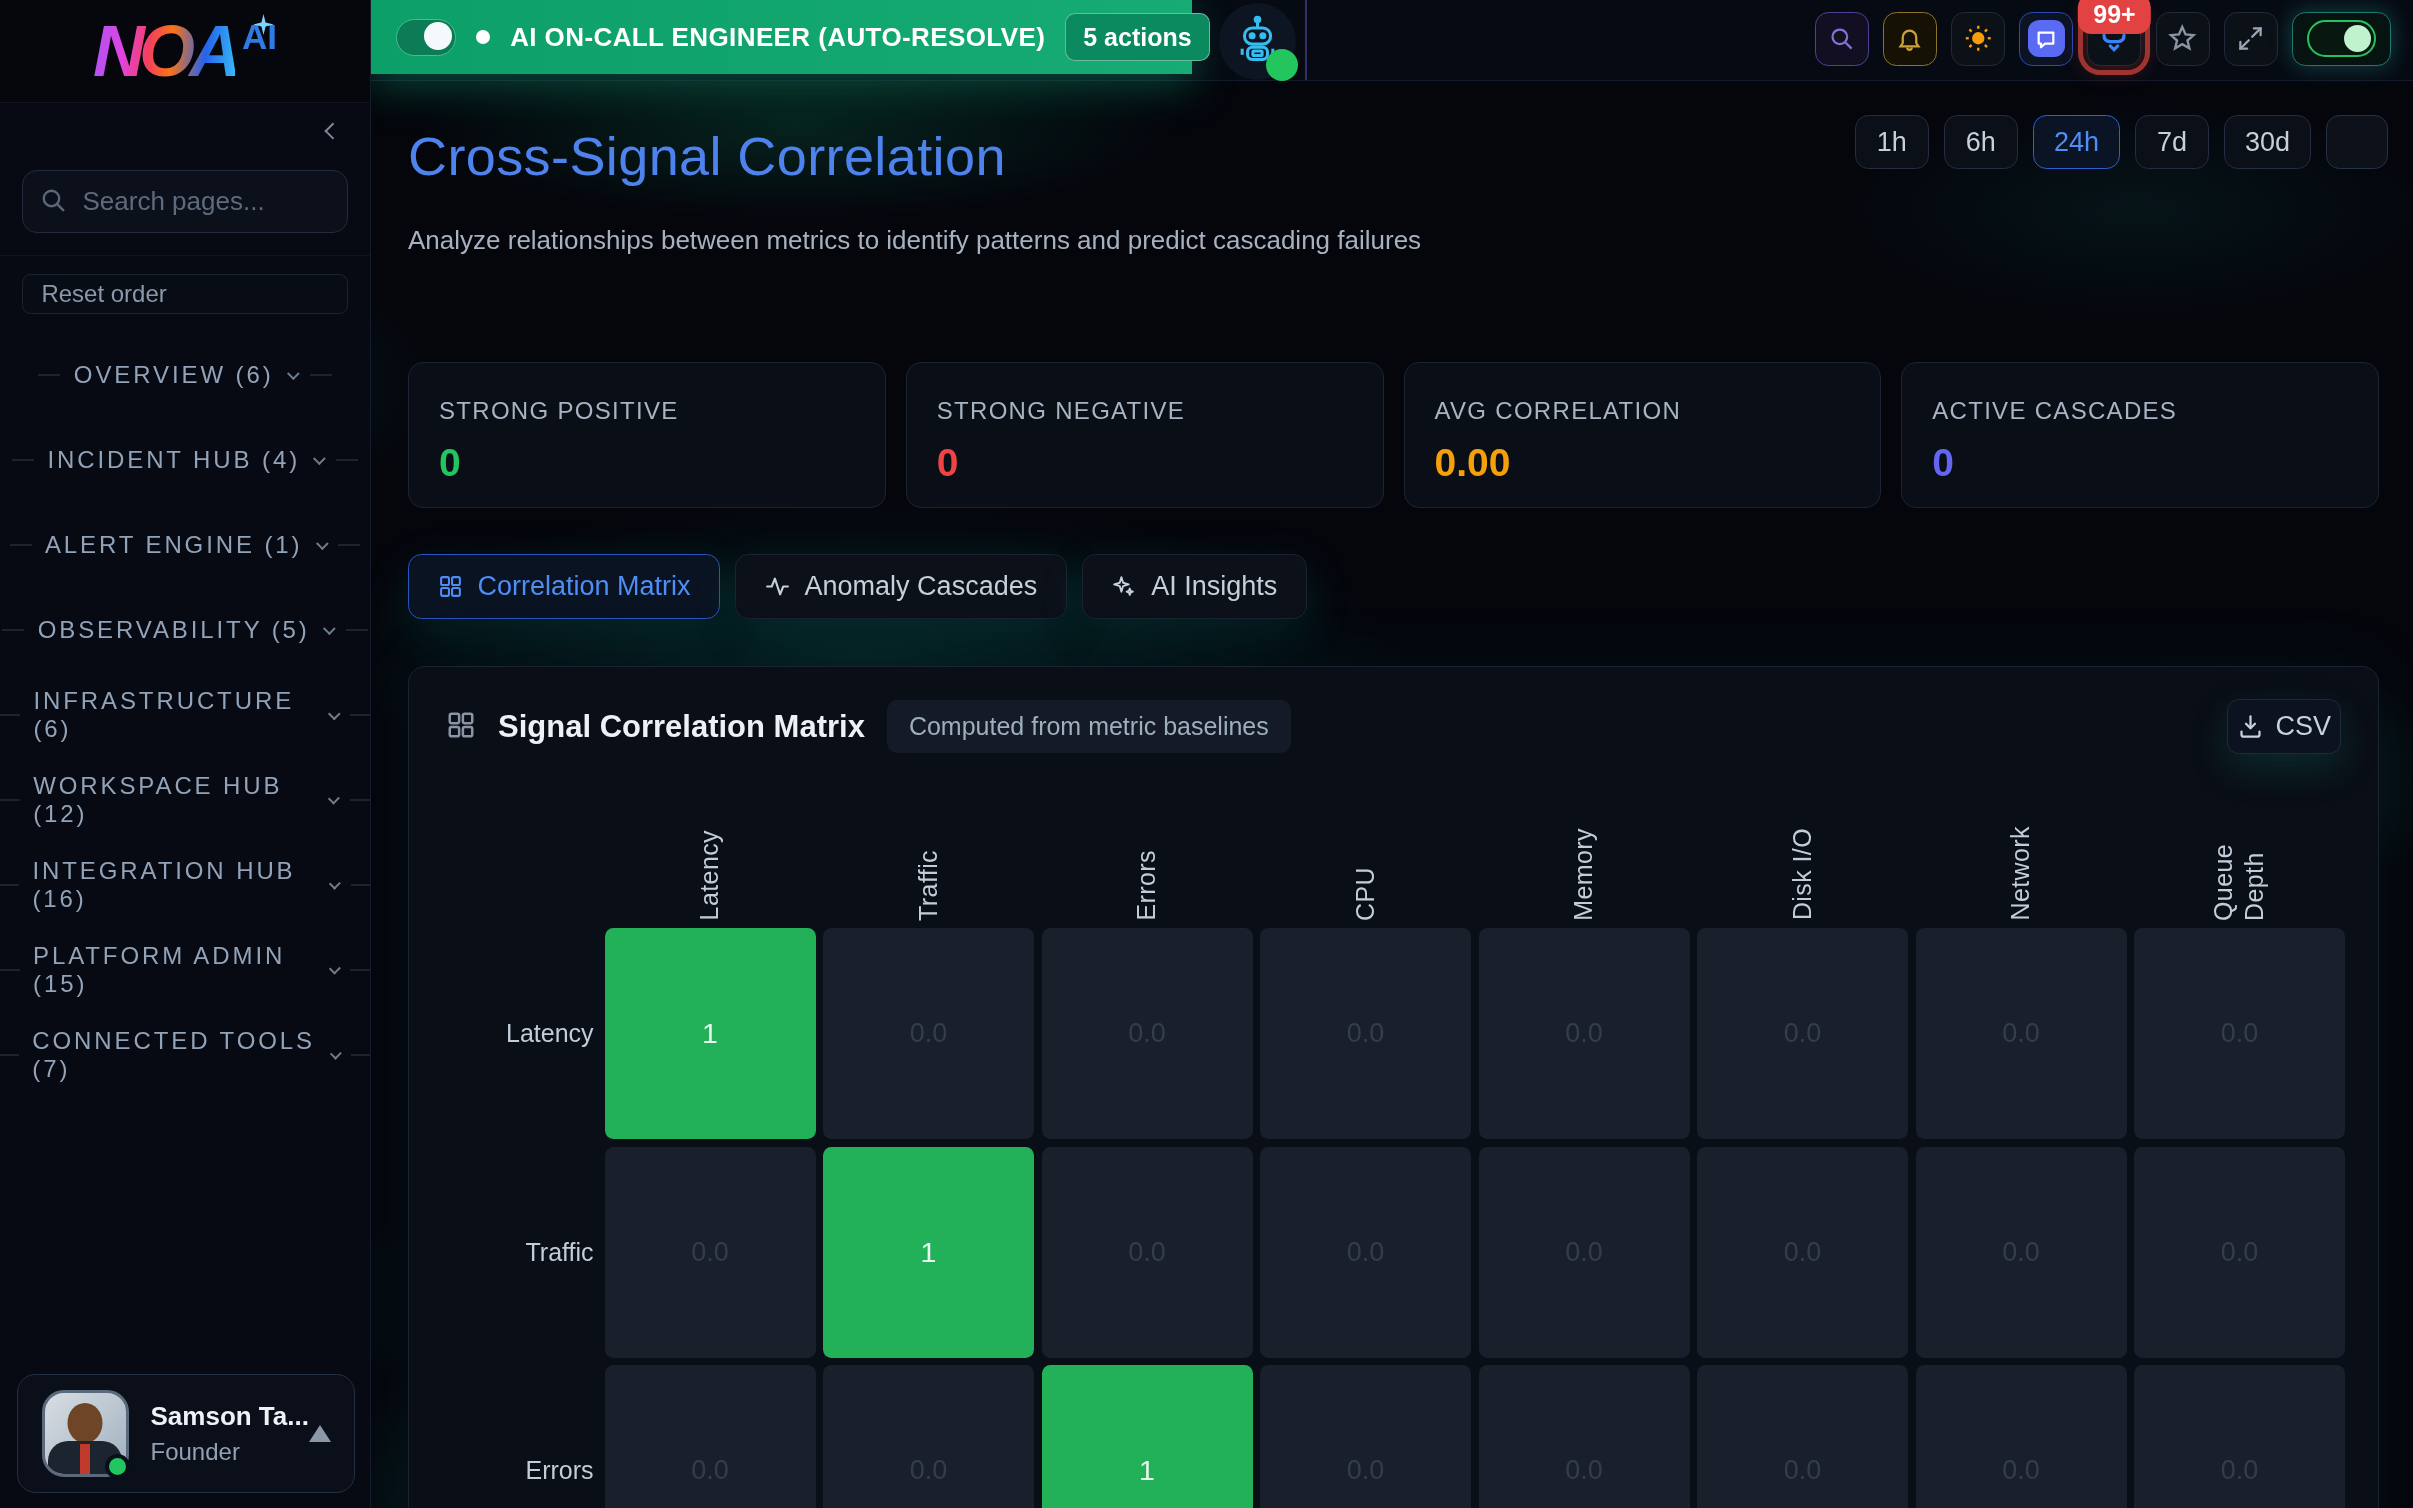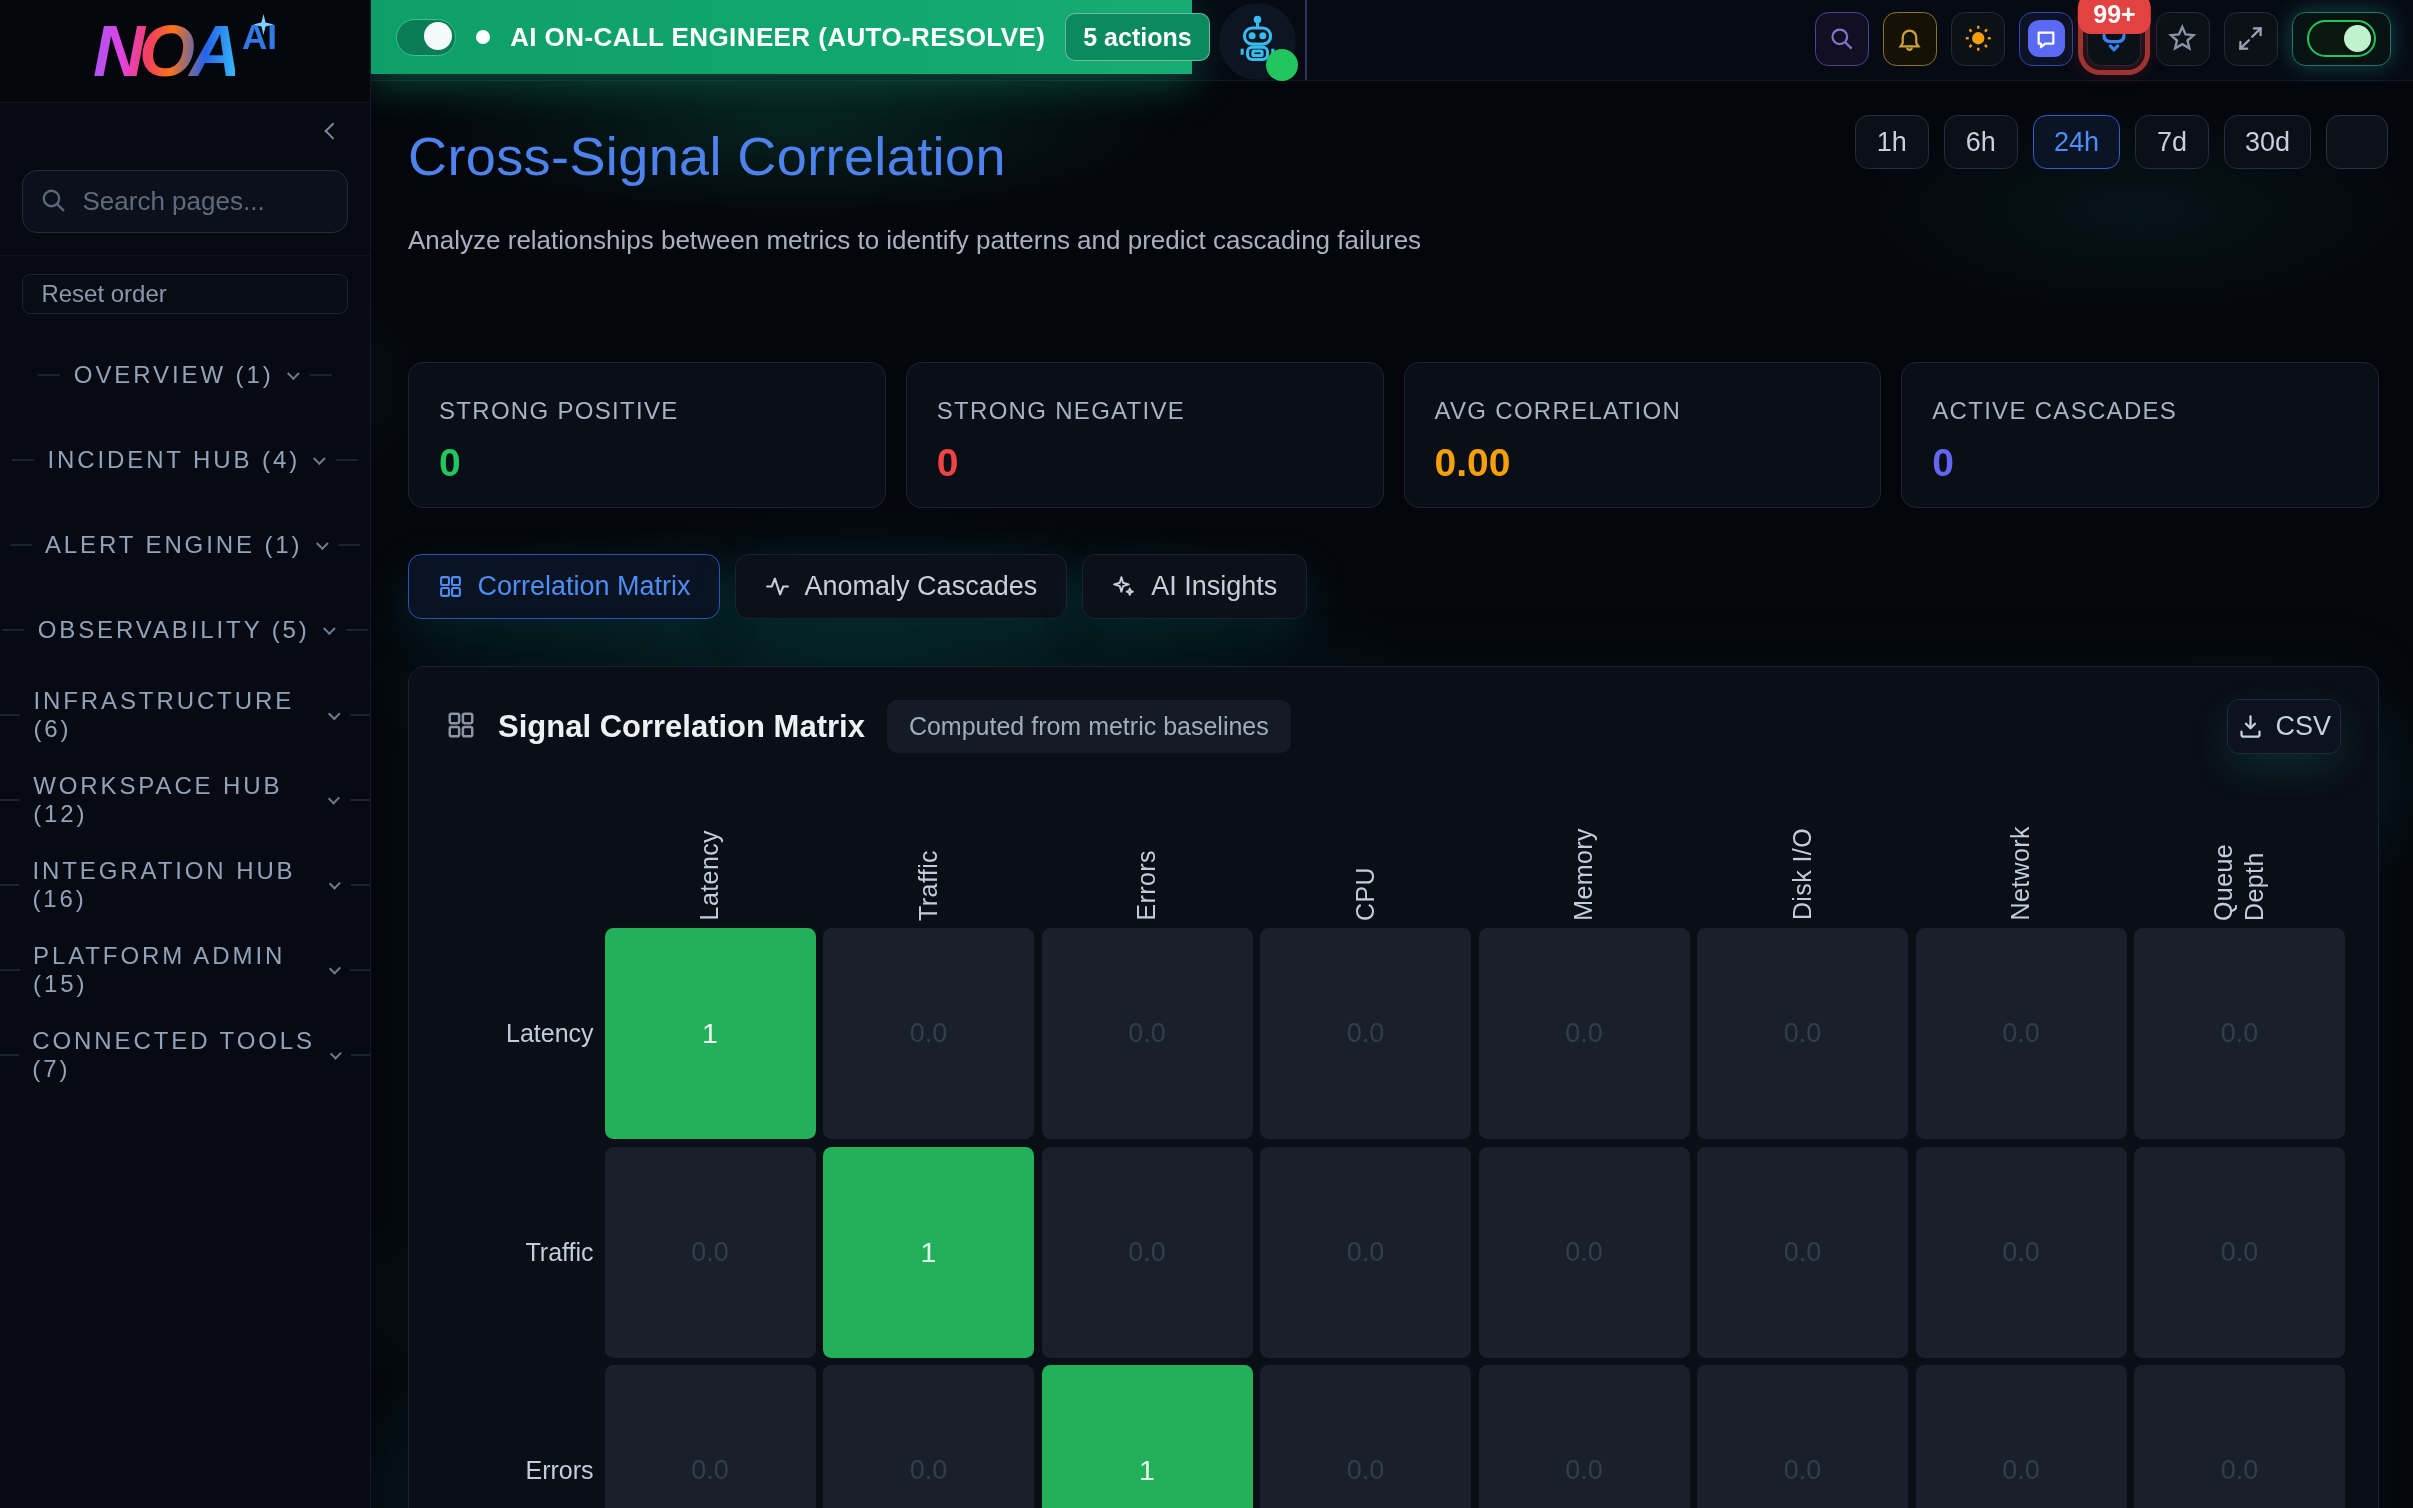--- a/index.html
+++ b/index.html
@@ -219,21 +219,21 @@
       </span>
       <input type="text" placeholder="Search pages..." style="">
     </div>
   </div>
 
   <div class="reset-btn">Reset order</div>
 
   <nav class="nav-sections" id="nav-sections">
       <div class="nav-section">
         <span class="dash"></span>
-        <span>OVERVIEW (1)</span>
+        <span>OVERVIEW (6)</span>
         <span class="chev-down"></span>
         <span class="dash"></span>
       </div>
       <div class="nav-section">
         <span class="dash"></span>
         <span>INCIDENT HUB (4)</span>
         <span class="chev-down"></span>
         <span class="dash"></span>
       </div>
       <div class="nav-section">
@@ -273,20 +273,33 @@
         <span class="dash"></span>
       </div>
       <div class="nav-section">
         <span class="dash"></span>
         <span>CONNECTED TOOLS (7)</span>
         <span class="chev-down"></span>
         <span class="dash"></span>
       </div>
     </nav>
 
+  <div class="user-card">
+    <div class="avatar">
+      <div class="head"></div>
+        <div class="suit"></div>
+        <div class="tie"></div>
+    </div>
+    <span class="status-dot" style="right:auto;left:87px;bottom:13.4px;"></span>
+    <div class="user-meta">
+      <span class="user-name">Samson Ta...</span>
+      <span class="user-role">Founder</span>
+    </div>
+    <span class="tri-up"></span>
+  </div>
 </aside>
 
 <header class="topbar">
   <div class="banner">
     <div class="banner-toggle">
         <div class="knob"></div>
       </div>
     <span class="banner-dot"></span>
     <span class="banner-label">AI ON-CALL ENGINEER (AUTO-RESOLVE)</span>
     <span class="actions-badge">5 actions</span>

